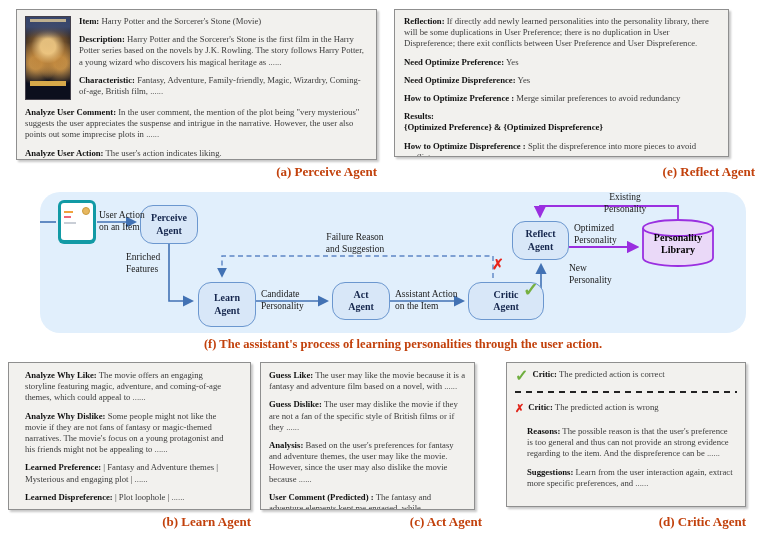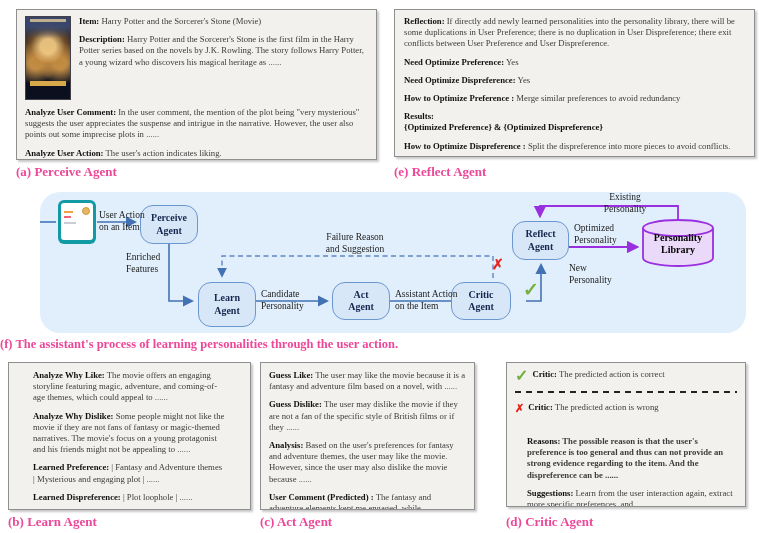--- a/index.html
+++ b/index.html
@@ -8,22 +8,22 @@
   #page { position:relative; width:759px; height:533px; background:#fff; overflow:hidden; }
 
   
   .panel { position:absolute; background:#f2f1ee; border:1px solid #8f8f8f;
            box-shadow:2px 2px 2px rgba(0,0,0,.22); overflow:hidden;
            font-size:8.7px; line-height:11.2px; color:#3c3c3c; }
   .panel b { color:#101010; }
   .entry { margin-bottom:7px; }
   .entry:last-child { margin-bottom:0; }
   #panel-a { left:16px; top:9px; width:361px; height:151px; padding:6px 8px; }
-  #panel-e { left:394px; top:9px; width:361px; height:148px; padding:6px 9px; }
-  #panel-b { left:8px;  top:362px; width:243px; height:148px; padding:7px 24px; }
+  #panel-e { left:394px; top:9px; width:335px; height:148px; padding:6px 9px; }
+  #panel-b { left:8px;  top:362px; width:243px; height:148px; padding:7px 16px; }
   #panel-c { left:260px; top:362px; width:215px; height:148px; padding:7px 8px; }
   #panel-d { left:506px; top:362px; width:240px; height:145px; padding:6px 8px; }
 
   .pa-top { display:flex; gap:8px; margin-bottom:7px; }
   .pa-col { flex:1; }
   .poster { position:relative; flex:0 0 46px; width:46px; height:84px; border:1px solid #44404a;
             background:
               linear-gradient(rgba(60,75,115,.9) 0 12%, rgba(25,30,55,0) 26%),
               radial-gradient(circle at 50% 36%, rgba(240,200,130,.95) 0 13%, rgba(190,130,55,.55) 30%, rgba(0,0,0,0) 55%),
               radial-gradient(circle at 22% 56%, rgba(225,165,80,.85) 0 11%, rgba(0,0,0,0) 38%),
@@ -38,40 +38,40 @@
 
   
   .crit-row { display:flex; align-items:flex-start; gap:4px; margin-bottom:4px; }
   .ck { color:#6fae3e; font-size:16px; line-height:14px; font-weight:bold; }
   .cx { color:#e02318; font-size:11px; line-height:12px; font-weight:bold; }
   .dash-divider { height:2px; margin:8px 0 9px 0;
                   background:repeating-linear-gradient(90deg,#222 0 6px, transparent 6px 11px); }
   .indent { margin-left:12px; margin-right:2px; }
 
   
-  .caption { position:absolute; text-align:left; font-weight:bold; color:#ec4899; font-size:13px; }
+  .caption { position:absolute; text-align:right; font-weight:bold; color:#c2410c; font-size:13px; }
   #cap-a { left:16px;  width:361px; top:164px; }
   #cap-e { left:394px; width:361px; top:164px; }
   #cap-f { left:0;     width:602px; top:337px; font-size:12.5px; }
   #cap-b { left:8px;   width:243px; top:514px; }
-  #cap-c { left:260px; width:238px; top:514px; }
+  #cap-c { left:244px; width:238px; top:514px; }
   #cap-d { left:506px; width:240px; top:514px; }
 
   
   #flow { position:absolute; left:40px; top:192px; width:706px; height:141px;
           background:#e1effc; border-radius:20px; }
   #flow svg { position:absolute; left:0; top:0; }
   .agent-box { position:absolute; display:flex; align-items:center; justify-content:center;
                text-align:center; white-space:pre-line; font-weight:bold; color:#15264d;
                font-size:10px; line-height:12.5px; background:#d8e7f8;
                border:1.6px solid #6b97cf; border-radius:13px; }
   #box-perceive { left:100px; top:13px; width:58px; height:39px; }
   #box-learn    { left:158px; top:90px; width:58px; height:45px; }
   #box-act      { left:292px; top:90px; width:58px; height:38px; }
-  #box-critic   { left:411px; top:90px; width:60px; height:38px; }
+  #box-critic   { left:428px; top:90px; width:76px; height:38px; }
   #box-reflect  { left:472px; top:29px; width:57px; height:39px;text-align:center; }
   #lib-label    { position:absolute; left:601px; top:40px; width:74px; text-align:center;
                   white-space:pre-line; font-weight:bold; color:#000; font-size:10px; line-height:12px; }
   .flow-label { position:absolute; white-space:pre-line; font-size:9.5px; line-height:12px; color:#1b1b1b; }
   #lbl-user-action { left:59px;  top:17px; }
   #lbl-enriched    { left:86px;  top:59px; }
   #lbl-failure     { left:250px; top:39px; width:130px; text-align:center; }
   #lbl-candidate   { left:221px; top:96px; }
   #lbl-assistant   { left:355px; top:96px; }
   #lbl-new         { left:529px; top:70px; }
@@ -98,20 +98,21 @@
 <body>
 
 <div id="page">
 
   <div class="panel" id="panel-a">
     <div class="pa-top">
       <div class="poster"></div>
       <div class="pa-col">
         <p class="entry"><b>Item:</b> <span>Harry Potter and the Sorcerer's Stone (Movie)</span></p>
         <p class="entry"><b>Description:</b> <span>Harry Potter and the Sorcerer's Stone is the first film in the Harry Potter series based on the novels by J.K. Rowling. The story follows Harry Potter, a young wizard who discovers his magical heritage as ......</span></p>
+        <p class="entry"><b>Characteristic:</b> <span>Fantasy, Adventure, Family-friendly, Magic, Wizardry, Coming-of-age, British film, ......</span></p>
       </div>
     </div>
     <p class="entry"><b>Analyze User Comment:</b> <span>In the user comment, the mention of the plot being "very mysterious" suggests the user appreciates the suspense and intrigue in the narrative. However, the user also points out some imprecise plots in ......</span></p>
     <p class="entry"><b>Analyze User Action:</b> <span>The user's action indicates liking.</span></p>
   </div>
   <div class="caption" id="cap-a">(a) Perceive Agent</div>
 
   <div class="panel" id="panel-e">
     <p class="entry"><b>Reflection:</b> <span>If directly add newly learned personalities into the personality library, there will be some duplications in User Preference; there is no duplication in User Dispreference; there exit conflicts between User Preference and User Dispreference.</span></p>
     <p class="entry"><b>Need Optimize Preference:</b> <span>Yes</span></p>
@@ -216,18 +217,18 @@
   <div class="panel" id="panel-d">
     <div class="crit-row">
       <span class="ck">✓</span>
       <span><b>Critic:</b> <span>The predicted action is correct</span></span>
     </div>
     <div class="dash-divider"></div>
     <div class="crit-row">
       <span class="cx">✗</span>
       <span><b>Critic:</b> <span>The predicted action is wrong</span></span>
     </div>
-    <p class="entry indent" style="margin-top:22px;font-weight:bold;"><b>Reasons:</b> <span>The possible reason is that the user's preference is too general and thus can not provide an strong evidence regarding to the item. And the dispreference can be ......</span></p>
+    <p class="entry indent" style="margin-top:12px;"><b>Reasons:</b> <span>The possible reason is that the user's preference is too general and thus can not provide an strong evidence regarding to the item. And the dispreference can be ......</span></p>
     <p class="entry indent"><b>Suggestions:</b> <span>Learn from the user interaction again, extract more specific preferences, and ......</span></p>
   </div>
   <div class="caption" id="cap-d">(d) Critic Agent</div>
 
 </div>
 
 </body></html>

